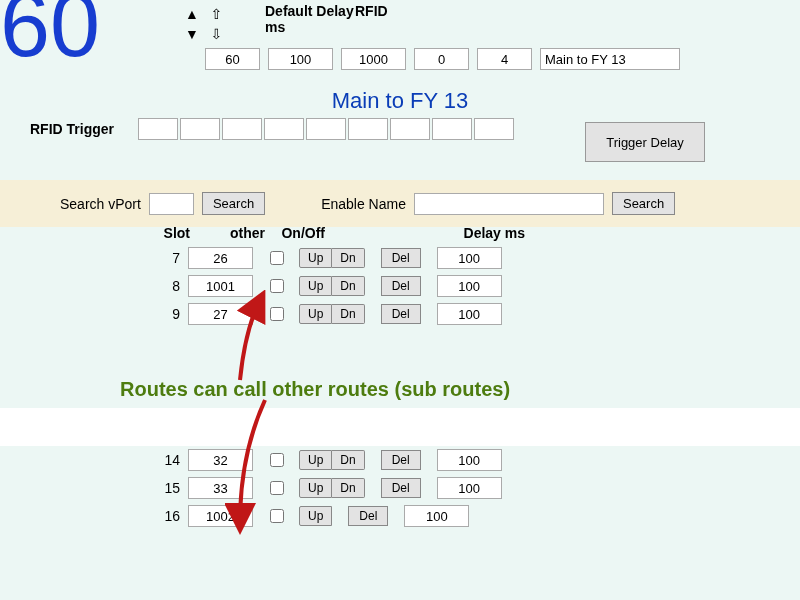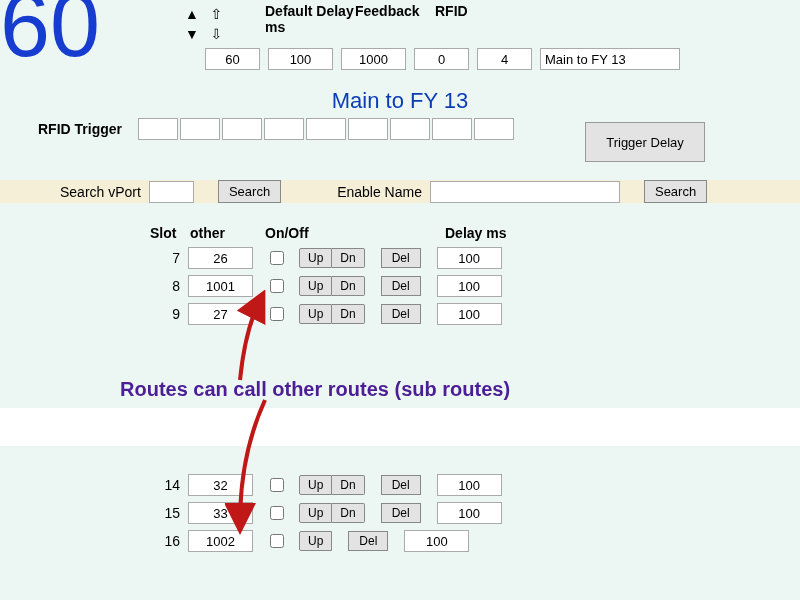--- a/index.html
+++ b/index.html
@@ -66,99 +66,98 @@
   }
   .trigger-block {
     position:absolute;
     top:118px;
     left:30px;
     font-size:14px;
   }
   .trigger-block .lbl {
     display:inline-block;
     width:100px;
-    text-align:center;
+    text-align:left;
     font-weight:bold;
     margin-right:4px;
   }
   .cells input { width:40px; margin-right:2px; }
   .trigger-btn {
     position:absolute;
     top:122px;
     left:585px;
     width:120px;
     height:40px;
     background:#e3e3e3;
     border:1px solid #999;
     font-size:13px;
     cursor:pointer;
   }
   .search-bar {
     position:absolute;
     top:180px;
     left:0; right:0;
     background:#f6efd7;
-    padding:0 60px;
+    padding:12px 60px;
     font-size:14px;
     display:flex;
     align-items:center;
     gap:8px;
   }
   button.small {
     background:#e3e3e3;
     border:1px solid #888;
     padding:3px 10px;
     font-size:13px;
     cursor:pointer;
-    margin-left:16px;
   }
   .table-area {
     position:absolute;
     top:225px;
     left:150px;
   }
   .thdr {
     display:flex;
     font-weight:bold;
     font-size:14px;
     margin-bottom:6px;
   }
-  .thdr div { text-align:left; }
+  .thdr div { text-align:right; }
   .row {
     display:flex;
     align-items:center;
     margin-bottom:6px;
     gap:8px;
   }
   .row .slot { width:30px; text-align:right; font-size:14px; }
   .btns { display:flex; gap:0; }
   .btns button { padding:2px 8px; border:1px solid #888; background:#e3e3e3; font-size:12px; cursor:pointer;}
   .btns .up { border-radius:2px 0 0 2px; }
   .btns .dn { border-left:none; border-radius:0 2px 2px 0;}
   .del { margin-left:8px; padding:2px 10px; border:1px solid #888; background:#e3e3e3; font-size:12px; cursor:pointer;}
   input.delay { width:65px; text-align:center; margin-left:8px;}
   input.vport { width:65px; text-align:center;}
   input[type=checkbox]{ width:14px; height:14px; }
   .callout {
     position:absolute;
     top:378px;
     left:120px;
-    color:#4c1d95;
+    color:#4d7c0f;
     font-weight:bold;
     font-size:20px;
   }
   .whitegap {
     position:absolute;
     top:408px; left:0; right:0;
     height:38px;
     background:#fff;
   }
   .table-area2 {
     position:absolute;
-    top:474px;
+    top:449px;
     left:150px;
   }
   svg.arrow { position:absolute; pointer-events:none; }
 </style>
 </head>
 <body>
 
 <div class="big-num">60</div>
 
 <div class="top-arrows">
@@ -167,21 +166,20 @@
     <span>⇧</span>
   </div>
   <div style="margin-top:4px;">
     <span>▼</span>&nbsp;&nbsp;
     <span>⇩</span>
   </div>
 </div>
 
 <div class="hdr-row">
   <div style="width:90px">Default Delay ms</div>
-  <div style="width:80px">Feedback</div>
   <div style="width:55px">RFID</div>
 </div>
 
 <div class="val-row">
   <input type="text" class="w55" value="60" style="">
   <input type="text" class="w65" value="100" style="">
   <input type="text" class="w65" value="1000" style="">
   <input type="text" class="w55" value="0" style="">
   <input type="text" class="w55" value="4" style="">
   <input type="text" style="width: 140px;" value="Main to FY 13">

